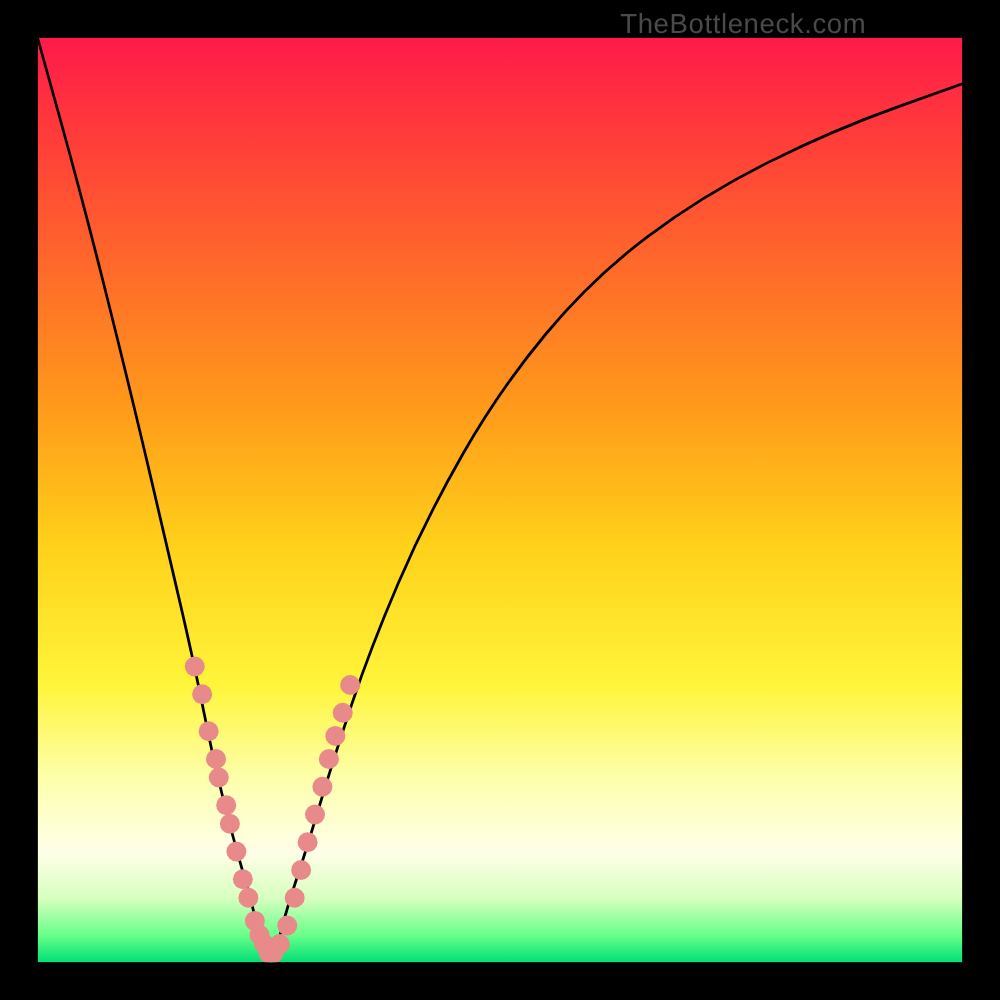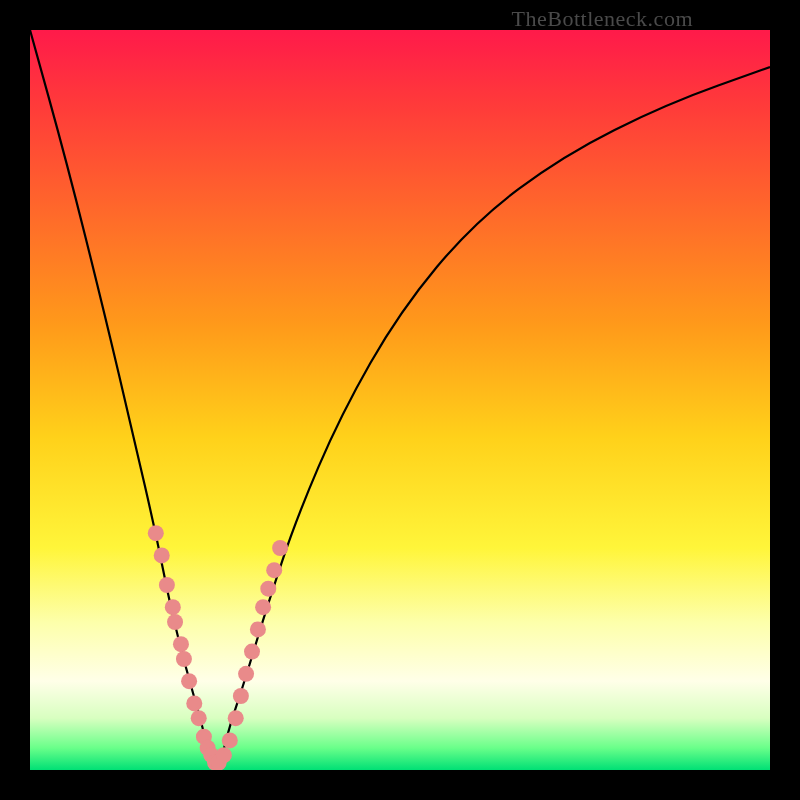--- a/index.html
+++ b/index.html
@@ -8,21 +8,20 @@
     width: 800px;
     height: 800px;
     background: #000;
     font-family: Arial, Helvetica, sans-serif;
   }
   .frame {
     position: relative;
     width: 723px;
     height: 800px;
     background: #000;
-    font-family: Liberation Serif, serif;
   }
   .plot-area {
     position: absolute;
     left: 30px;
     top: 30px;
     width: 740px;
     height: 740px;
     overflow: hidden;
   }
   .gradient-bg {

